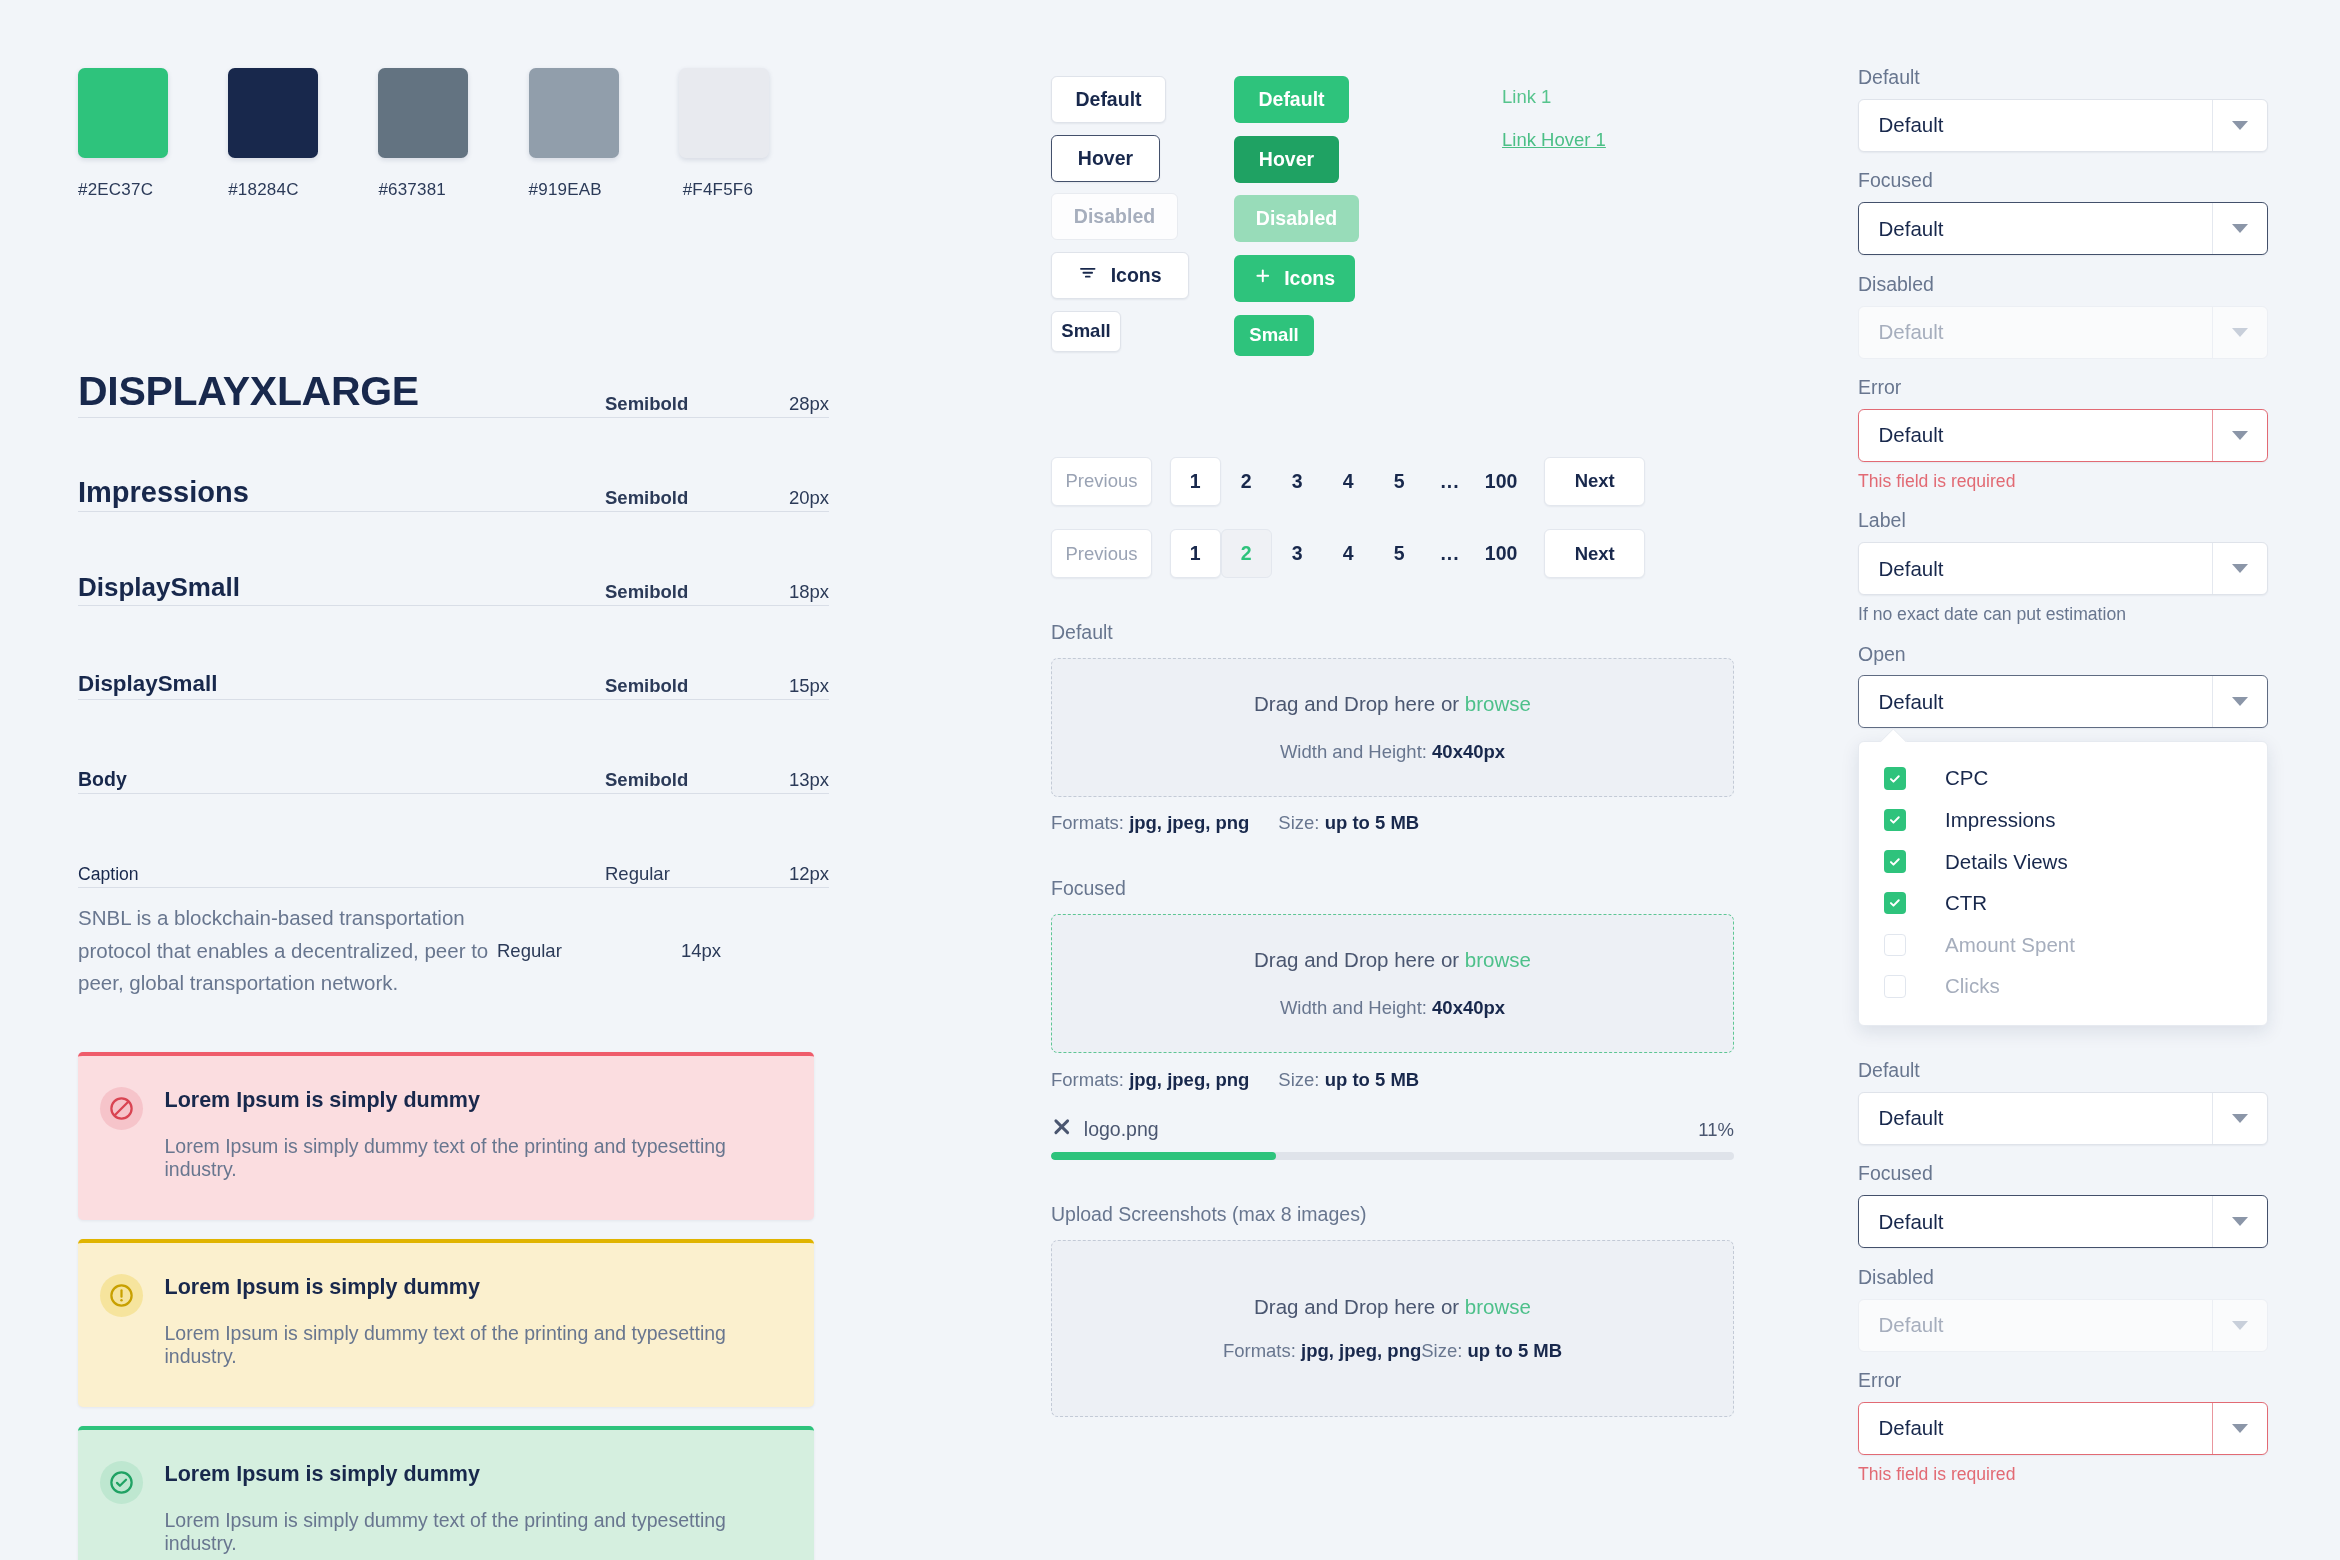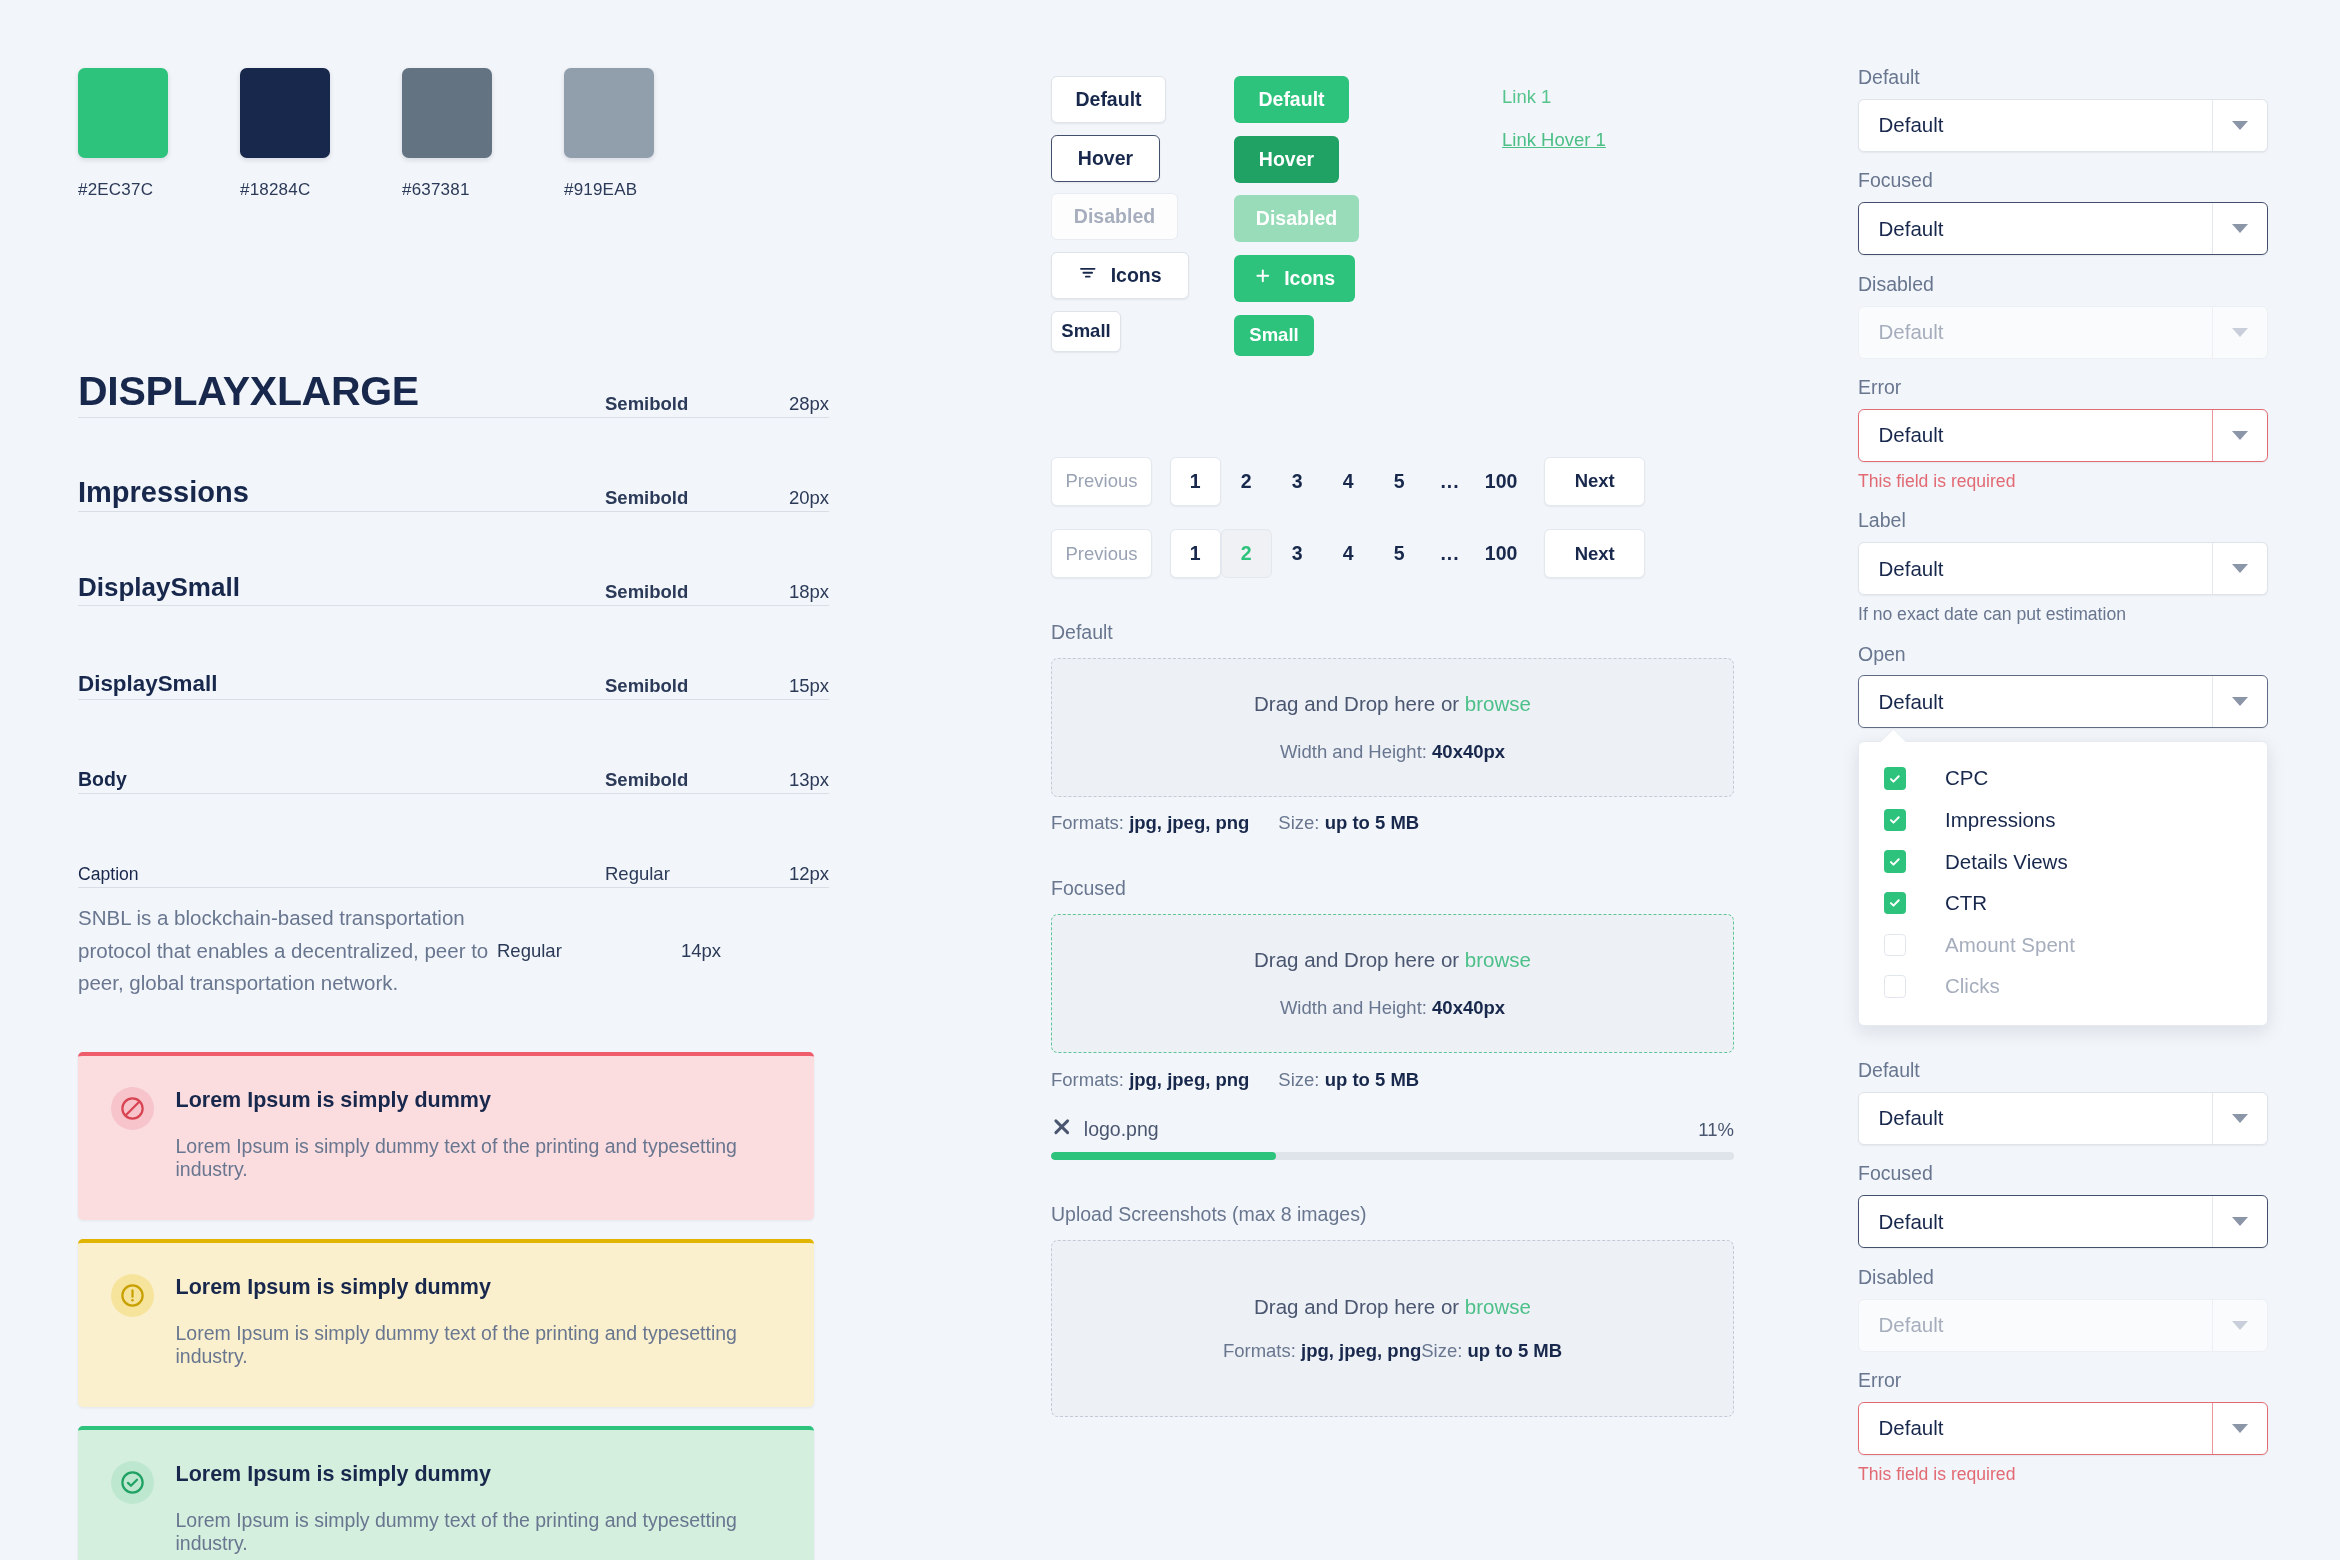--- a/index.html
+++ b/index.html
@@ -51,21 +51,21 @@
   .t-para {
     font-size: 20.5px; font-weight: 400; color: #68768f;
     line-height: 1.58; max-width: 419px;
   }
   .type-row.para { min-height: 127px; align-items: center; }
 
   
   .alerts { margin-top: 37px; width: 736px; }
   .alert {
     border-radius: 4.9px; border-top-width: 4.9px; border-top-style: solid;
-    padding: 29px 33px 39px 33px; margin-bottom: 19.5px;
+    padding: 29px 33px 39px 22px; margin-bottom: 19.5px;
     display: flex; gap: 21.5px; min-height: 137px;
     box-shadow: 0 1px 2.9px rgba(24,40,76,.07);
   }
   .alert-icon { width: 43px; height: 43px; flex: 0 0 43px; border-radius: 50%;
     display:flex; align-items:center; justify-content:center; margin-top: 2px;}
   .alert-body { padding-top: 2.9px; }
   .alert-title { font-size: 21.5px; font-weight: 700; color: #18284C; }
   .alert-text { margin-top: 21.5px; font-size: 19.5px; color: #68768f; }
   .alert.error   { background: #FBDDE0; border-top-color: #EF5C6B; }
   .alert.error   .alert-icon { background: #F6C4CA; }
@@ -249,20 +249,24 @@
         <div class="swatch-box" style="background:#18284C"></div>
         <div class="swatch-hex">#18284C</div>
       </div>
       <div class="swatch-cell">
         <div class="swatch-box" style="background:#637381"></div>
         <div class="swatch-hex">#637381</div>
       </div>
       <div class="swatch-cell">
         <div class="swatch-box" style="background:#919EAB"></div>
         <div class="swatch-hex">#919EAB</div>
+      </div>
+      <div class="swatch-cell last">
+        <div class="swatch-box" style="background:#E8EAEF"></div>
+        <div class="swatch-hex">#F4F5F6</div>
       </div>
     </div>
 
     <div class="type-list">
       <div class="type-row">
         <div class="type-name t-xl">DISPLAYXLARGE</div>
         <div class="type-weight">Semibold</div>
         <div class="type-size">28px</div>
       </div>
       <div class="type-row">

